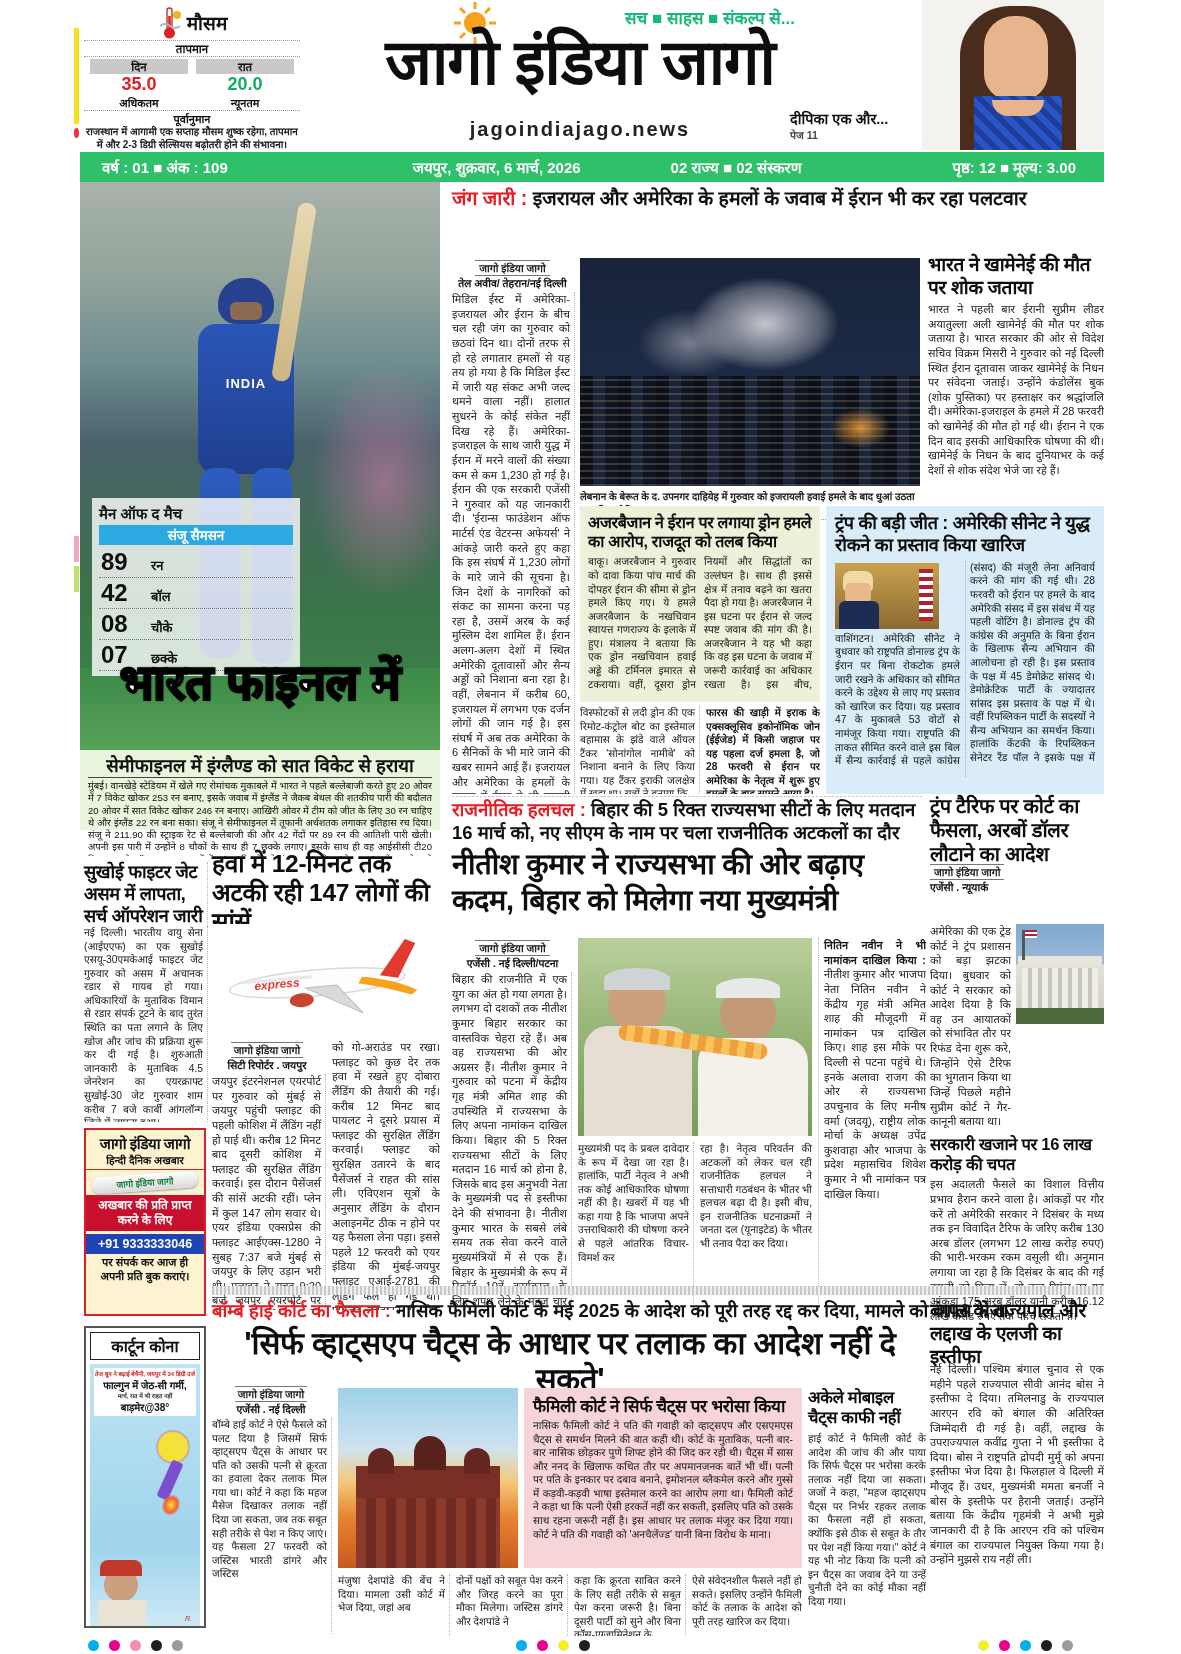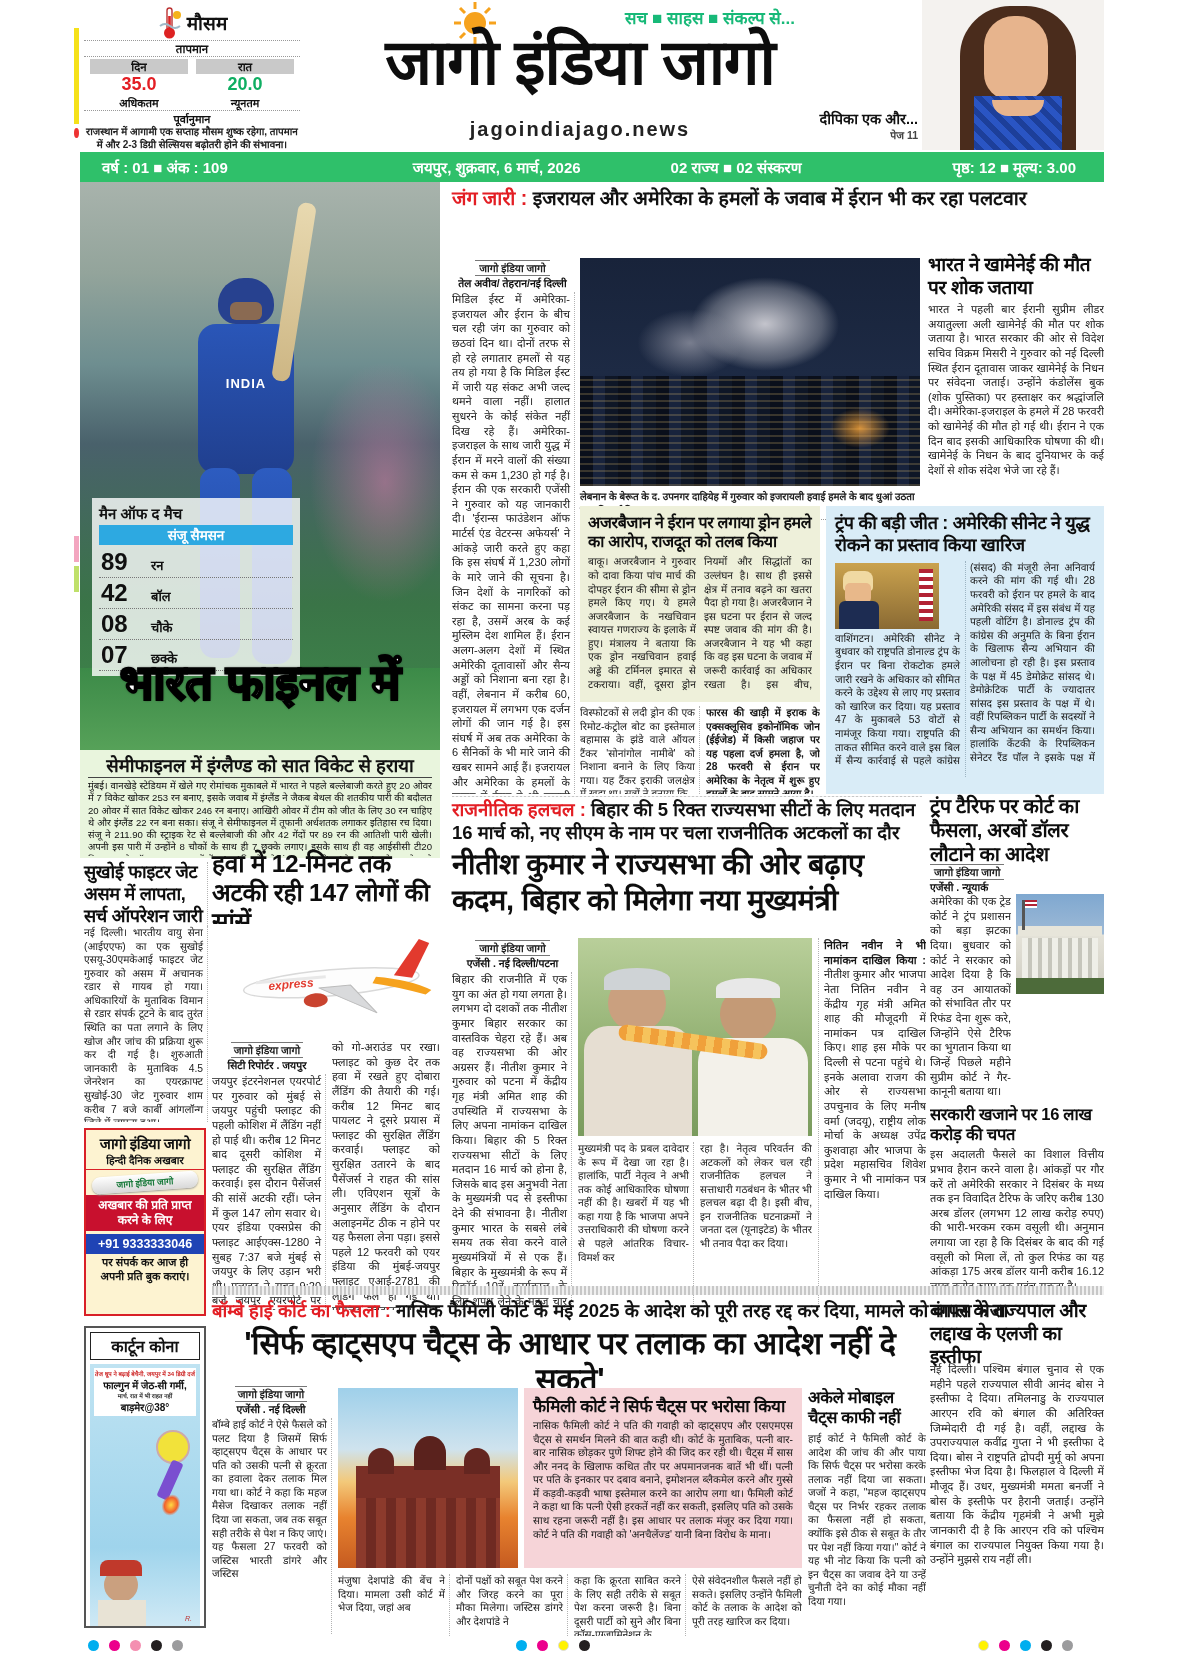--- a/index.html
+++ b/index.html
@@ -11,21 +11,21 @@
   .bt{font-size:11px;line-height:1.33;color:#181818;overflow:hidden;}
   .bt10{font-size:10.3px;line-height:1.32;color:#181818;overflow:hidden;}
   .hl{font-weight:900;color:#0d0d0d;letter-spacing:-.3px;}
   .brand-line{display:inline-block;font-size:11.5px;font-weight:bold;color:#222;
       border-top:1px solid #777;border-bottom:1px solid #777;padding:1px 8px;}
   .agency{font-size:11px;font-weight:bold;color:#111;}
   .vsep{border-right:1px dotted #b3b3b3;}
   .speckle{background:repeating-linear-gradient(90deg,#c7c7c7 0 2px,#f0f0f0 2px 4px);}
   .kick-red{color:#e31e24;font-weight:900;}
   .kick-blk{color:#111;font-weight:700;}
-  .photo{overflow:hidden;padding-left:14px;}
+  .photo{overflow:hidden;}
   .capt{font-size:10px;font-weight:bold;color:#222;border-bottom:1px dotted #999;padding-bottom:2px;}
   .dotrow{display:flex;gap:10px;}
   .dot{width:11px;height:11px;border-radius:50%;}
   .statrow{display:flex;align-items:baseline;gap:8px;border-bottom:1px dotted #777;padding:1px 2px;}
   .statval{font-size:24px;font-weight:900;color:#101010;width:42px;}
   .statlab{font-size:13px;font-weight:900;color:#101010;}
 </style>
 </head>
 <body>
 
@@ -74,21 +74,21 @@
       <line x1="8" y1="8" x2="13" y2="13"></line>
         <line x1="33" y1="33" x2="38" y2="38"></line>
       <line x1="8" y1="38" x2="13" y2="33"></line>
         <line x1="33" y1="13" x2="38" y2="8"></line>
     </g>
   </svg>
   <div class="abs" style="left:560px;top:6px;width:300px;text-align:center;font-size:17px;font-weight:900;color:#17b978;">सच ■ साहस ■ संकल्प से...</div>
   <div class="abs hl" style="left:270px;top:22px;width:620px;text-align:center;font-size:63px;letter-spacing:-1px;line-height:1.3;">जागो इंडिया जागो</div>
   <div class="abs" style="left:270px;top:118px;width:620px;text-align:center;font-size:20px;font-weight:900;letter-spacing:2px;color:#222;">jagoindiajago.news</div>
 
-  <div class="abs" style="left:790px;top:108px;width:128px;text-align:right;">
+  <div class="abs" style="left:790px;top:108px;width:128px;">
     <div style="font-size:14.5px;font-weight:900;">दीपिका एक और...</div>
     <div style="font-size:10.5px;font-weight:bold;color:#444;">पेज 11</div>
   </div>
 
   <div class="abs photo" style="left:922px;top:0px;width:182px;height:150px;background:#f4f2ef;">
     <div class="abs" style="left:38px;top:6px;width:116px;height:150px;background:#4a2c1c;border-radius:50px 50px 0 0;"></div>
     <div class="abs" style="left:62px;top:16px;width:64px;height:84px;background:#e7b48d;border-radius:30px 30px 26px 26px;"></div>
     <div class="abs" style="left:52px;top:96px;width:88px;height:60px;background:repeating-linear-gradient(45deg,#2a55c4 0 6px,#1d3f9a 6px 12px);"></div>
     <div class="abs" style="left:70px;top:100px;width:52px;height:16px;background:#e7b48d;border-radius:0 0 18px 18px;"></div>
   </div>
@@ -130,21 +130,21 @@
         <span class="statlab">चौके</span>
       </div>
     <div class="statrow" style="border-bottom:1px dotted #777;">
         <span class="statval">07</span>
         <span class="statlab">छक्के</span>
       </div>
   </div>
 
   <div class="abs" style="left:80px;top:648px;width:360px;text-align:center;font-size:48px;font-weight:900;color:#fff;-webkit-text-stroke:2.4px #000;text-shadow:0 0 3px #000;">भारत फाइनल में</div>
 
-  <div class="abs" style="left:80px;top:750px;width:360px;height:108px;background:#e9f5dd;padding:2px 8px;">
+  <div class="abs" style="left:80px;top:750px;width:360px;height:80px;background:#e9f5dd;padding:2px 8px;">
     <div style="text-align:center;font-size:18.5px;font-weight:900;border-bottom:1px solid #444;margin-bottom:2px;">सेमीफाइनल में इंग्लैण्ड को सात विकेट से हराया</div>
     <div class="just" style="font-size:9.6px;line-height:1.28;overflow:hidden;height:76px;"><span>मुंबई। वानखेड़े स्टेडियम में खेले गए रोमांचक मुकाबले में भारत ने पहले बल्लेबाजी करते हुए 20 ओवर में 7 विकेट खोकर 253 रन बनाए, इसके जवाब में इंग्लैंड ने जैकब बेथल की शतकीय पारी की बदौलत 20 ओवर में सात विकेट खोकर 246 रन बनाए। आखिरी ओवर में टीम को जीत के लिए 30 रन चाहिए थे और इंग्लैंड 22 रन बना सका। संजू ने सेमीफाइनल में तूफानी अर्धशतक लगाकर इतिहास रच दिया। संजू ने 211.90 की स्ट्राइक रेट से बल्लेबाजी की और 42 गेंदों पर 89 रन की आतिशी पारी खेली। अपनी इस पारी में उन्होंने 8 चौकों के साथ ही 7 छक्के लगाए। इसके साथ ही वह आईसीसी टी20 विश्व कप के नॉकआउट मुकाबलों में भारत की ओर से संयुक्त रूप से सबसे ज्यादा स्कोर करने वाले बल्लेबाज भी बन गए। उन्होंने विराट कोहली के 10 साल पुराने रिकॉर्ड की बराबरी की। 2016 में विराट कोहली ने वेस्टइंडीज के खिलाफ 47 गेंदों पर नाबाद 89 रन की पारी खेली थी। अब संजू भी विराट के क्लब में शामिल हो गए हैं।</span> </div>
   </div>
 
   <div class="abs" style="left:452px;top:184px;width:650px;font-size:19.5px;">
     <span class="kick-red">जंग जारी :</span><span class="kick-blk"> इजरायल और अमेरिका के हमलों के जवाब में ईरान भी कर रहा पलटवार</span>
   </div>
 
   <div class="abs" style="left:452px;top:258px;width:121px;text-align:center;">
     <span class="brand-line" style="font-size:10.5px;padding:0 4px;">जागो इंडिया जागो</span>
@@ -214,21 +214,21 @@
   <div class="abs bt just" style="left:818px;top:938px;width:108px;height:372px;border-left:1px dotted #b3b3b3;padding-left:5px;">
     <b>नितिन नवीन ने भी नामांकन दाखिल किया : </b><span>नीतीश कुमार और भाजपा नेता नितिन नवीन ने केंद्रीय गृह मंत्री अमित शाह की मौजूदगी में नामांकन पत्र दाखिल किए। शाह इस मौके पर दिल्ली से पटना पहुंचे थे। इनके अलावा राजग की ओर से राज्यसभा उपचुनाव के लिए मनीष वर्मा (जदयू), राष्ट्रीय लोक मोर्चा के अध्यक्ष उपेंद्र कुशवाहा और भाजपा के प्रदेश महासचिव शिवेश कुमार ने भी नामांकन पत्र दाखिल किया।</span>
   </div>
   <div class="abs bt10 just" style="left:700px;top:1142px;width:112px;height:168px;">रहा है। नेतृत्व परिवर्तन की अटकलों को लेकर चल रही राजनीतिक हलचल ने सत्ताधारी गठबंधन के भीतर भी हलचल बढ़ा दी है। इसी बीच, इन राजनीतिक घटनाक्रमों ने जनता दल (यूनाइटेड) के भीतर भी तनाव पैदा कर दिया।</div>
 
   <div class="abs hl" style="left:930px;top:794px;width:174px;font-size:20px;line-height:1.2;">ट्रंप टैरिफ पर कोर्ट का फैसला, अरबों डॉलर लौटाने का आदेश</div>
   <div class="abs" style="left:930px;top:862px;width:174px;">
     <span class="brand-line" style="font-size:10.5px;padding:0 4px;">जागो इंडिया जागो</span>
     <div class="agency" style="font-size:10.5px;">एजेंसी . न्यूयार्क</div>
   </div>
-  <div class="abs" style="left:930px;top:894px;width:174px;height:396px;overflow:hidden;">
+  <div class="abs" style="left:930px;top:924px;width:174px;height:396px;overflow:hidden;">
     <div class="photo" style="float:right;width:88px;height:100px;margin:0 0 4px 5px;background:linear-gradient(180deg,#7fa8d0 0%,#9db9d6 40%,#e4e2d8 41%,#cfcdc2 100%);position:relative;">
       <div style="position:absolute;left:6px;top:44px;width:76px;height:40px;background:repeating-linear-gradient(90deg,#efefe8 0 6px,#c6c6bc 6px 10px);"></div>
       <div style="position:absolute;left:2px;top:32px;width:84px;height:10px;background:#e7e5da;"></div>
       <div style="position:absolute;left:6px;top:6px;width:3px;height:30px;background:#555;"></div>
       <div style="position:absolute;left:9px;top:6px;width:12px;height:8px;background:repeating-linear-gradient(180deg,#b22234 0 2px,#fff 2px 4px);"></div>
       <div style="position:absolute;left:0;top:84px;width:88px;height:16px;background:#4d6b3a;"></div>
     </div>
     <div class="bt just">अमेरिका की एक ट्रेड कोर्ट ने ट्रंप प्रशासन को बड़ा झटका दिया। बुधवार को कोर्ट ने सरकार को आदेश दिया है कि वह उन आयातकों को संभावित तौर पर रिफंड देना शुरू करे, जिन्होंने ऐसे टैरिफ का भुगतान किया था जिन्हें पिछले महीने सुप्रीम कोर्ट ने गैर-कानूनी बताया था।</div>
     <div class="hl" style="font-size:16.5px;line-height:1.2;margin:6px 0 3px 0;">सरकारी खजाने पर 16 लाख करोड़ की चपत</div>
     <div class="bt just">इस अदालती फैसले का विशाल वित्तीय प्रभाव हैरान करने वाला है। आंकड़ों पर गौर करें तो अमेरिकी सरकार ने दिसंबर के मध्य तक इन विवादित टैरिफ के जरिए करीब 130 अरब डॉलर (लगभग 12 लाख करोड़ रुपए) की भारी-भरकम रकम वसूली थी। अनुमान लगाया जा रहा है कि दिसंबर के बाद की गई वसूली को मिला लें, तो कुल रिफंड का यह आंकड़ा 175 अरब डॉलर यानी करीब 16.12 लाख करोड़ रुपए तक पहुंच सकता है।</div>

